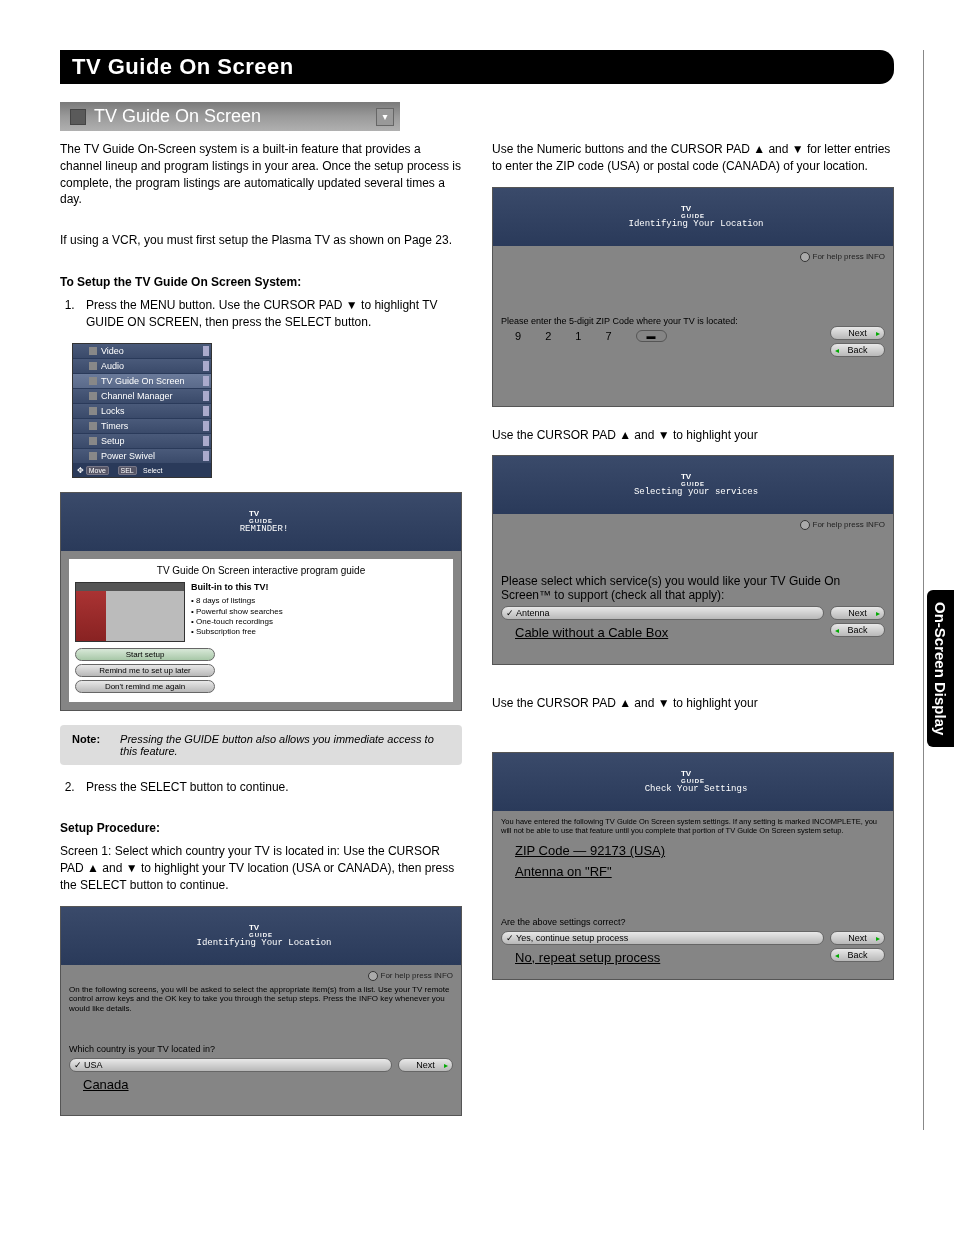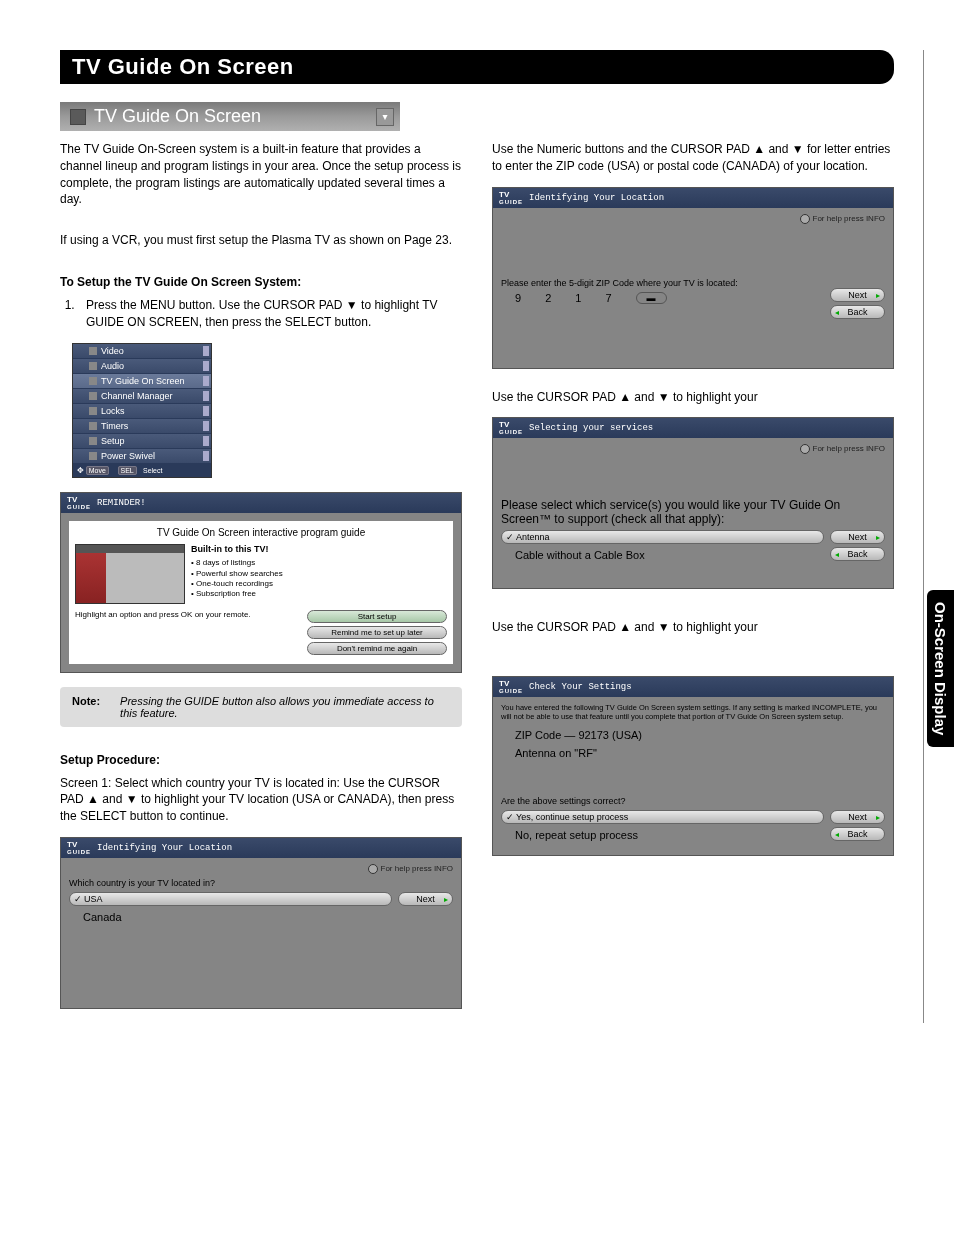--- a/index.html
+++ b/index.html
@@ -17,21 +17,21 @@
   ol li { margin-bottom:8px; line-height:1.4; padding-left:8px;}
   .menu-box { width:140px; border:1px solid #333; font-size:9px; color:#fff; margin:8px 0 14px 12px;}
   .menu-row { background: linear-gradient(to bottom,#4a5a7a,#3a4a6a); padding:2px 16px; border-bottom:1px solid #2a3a5a; display:flex; align-items:center; position:relative;}
   .menu-row.sel { background: linear-gradient(to bottom,#6a7a9a,#5a6a8a);}
   .menu-row::before{content:''; width:8px; height:8px; background:#888; margin-right:4px; display:inline-block;}
   .menu-row::after{content:''; width:6px; height:10px; background:#aac; position:absolute; right:2px; top:2px;}
   .menu-foot { background:#2a3a5a; padding:2px 4px; font-size:8px;}
   .menu-foot span{background:#556;border:1px solid #778;padding:0 2px;border-radius:2px;margin-left:2px;font-size:7px;}
   
   .tvg-box { border:1px solid #555; font-size:9px; margin:6px 0 14px 0; background:#858585;}
-  .tvg-top { background: linear-gradient(to bottom,#3a4a6a,#2a3a5a); color:#fff; padding:3px 6px; font-size:9px; display:flex; align-items:center;}
+  .tvg-top { background: linear-gradient(to bottom,#3a4a6a,#2a3a5a); color:#fff; padding:17px 6px; font-size:9px; display:flex; align-items:center;flex-direction:column;}
   .tvg-logo { font-weight:bold; font-size:8px; line-height:1; }
   .tvg-logo small{display:block; font-size:6px; letter-spacing:1px;}
   .tvg-top-title{margin-left:6px;font-family:Liberation Mono, monospace;}
   .tvg-body { background:#858585; color:#000; padding:6px 8px 10px 8px; min-height:100px; position:relative;}
   .tvg-help { text-align:right; font-size:8px; margin-bottom:4px; color:#222;}
   .tvg-help::before{content:''; display:inline-block; width:8px; height:8px; border:1px solid #333; border-radius:50%; margin-right:3px; vertical-align:middle; background:#aaa;}
   .pill-btn { background: linear-gradient(to bottom,#e8e8e8,#b8b8b8); border:1px solid #666; border-radius:10px; font-size:9px; padding:1px 10px; display:inline-block; min-width:50px; text-align:center;}
   .pill-btn.wide { display:block; width:100%; margin-bottom:3px; text-align:left; padding-left:14px; position:relative;}
   .pill-btn .arrow-r{position:absolute; right:4px; top:2px; font-size:8px; color:#0a0;}
   .pill-btn .arrow-l{position:absolute; left:4px; top:2px; font-size:8px; color:#0a0;}
@@ -50,21 +50,21 @@
   .reminder-foot .ltxt{flex:1; font-size:8px; text-align:left;}
   .reminder-foot .rbtns{width:140px;}
   .reminder-foot .pill-btn{display:block; width:100%; margin-bottom:3px; font-size:8px; text-align:center;}
   .reminder-foot .pill-btn.hl{background:linear-gradient(to bottom,#d8e8d8,#a8c8a8);}
 
   .note-box { background:#ddd; border-radius:4px; padding:8px 12px; margin:8px 0 14px 0; font-size:11px; font-style:italic; display:flex;}
   .note-box strong{font-style:normal; margin-right:20px;}
   
   .zip-row{display:flex; gap:24px; margin:4px 0 0 14px; font-size:11px; align-items:center;}
   .zip-row .slot{border:1px solid #555; border-radius:8px; padding:0 10px; font-size:9px;}
-  .list-indent{margin-left:14px; font-size:11px; line-height:1.6;}
+  .list-indent{margin-left:14px; font-size:13px; line-height:1.6;text-decoration:underline;}
   
   .side-tab { position:absolute; right:0; top:590px; background:#000; color:#fff; writing-mode:vertical-rl; padding:12px 5px; font-weight:bold; font-size:15px; border-radius:6px 0 0 6px;}
   .vr { position:absolute; right:30px; top:50px; bottom:40px; width:1px; background:#888;}
 </style>
 </head>
 <body>
 
 <div class="page">
   <div class="top-bar">TV Guide On Screen</div>
 
@@ -132,47 +132,50 @@
               </div>
               <div class="reminder-feat">
                 <strong>Built-in to this TV!</strong>
                 <div>• 8 days of listings</div>
                 <div>• Powerful show searches</div>
                 <div>• One-touch recordings</div>
                 <div>• Subscription free</div>
               </div>
             </div>
             <div class="reminder-foot">
-              <div class="ltxt">Highlight an option and press OK on your remote.</div>
               <div class="rbtns">
                 <div class="pill-btn hl">Start setup</div>
                 <div class="pill-btn">Remind me to set up later</div>
                 <div class="pill-btn">Don't remind me again</div>
               </div>
             </div>
           </div>
         </div>
       </div>
 
       <div class="note-box">
         <strong>Note:</strong>
         <span>Pressing the GUIDE button also allows you immediate access to this feature.</span>
       </div>
 
+      <ol start="2">
+        <li>Press the SELECT button to continue.</li>
+      </ol>
 
       <div class="bold-head">Setup Procedure:</div>
       <p style="margin-left:0;">Screen 1:  Select which country your TV is located in:  Use the CURSOR PAD ▲ and ▼ to highlight your TV location (USA or CANADA), then press the SELECT button to continue.</p>
 
       <div class="tvg-box">
         <div class="tvg-top">
             <div class="tvg-logo">TV<small>GUIDE</small></div>
             <span class="tvg-top-title">Identifying Your Location</span>
           </div>
         <div class="tvg-body" style="min-height:150px;">
           <div class="tvg-help">For help press INFO</div>
+          <div style="font-size:8px; line-height:1.2; margin-bottom:30px;">On the following screens, you will be asked to select the appropriate item(s) from a list. Use your TV remote control arrow keys and the OK key to take you through the setup steps. Press the INFO key whenever you would like details.</div>
           <div style="font-size:9px; margin-bottom:4px;">Which country is your TV located in?</div>
           <div style="display:flex; align-items:flex-start; gap:6px;">
             <div style="flex:1;">
               <div class="pill-btn wide"><span class="chk">✓</span><span>USA</span></div>
               <div class="list-indent">Canada</div>
             </div>
             <div class="pill-btn" style="position:relative; min-width:55px;"><span>Next</span><span class="arrow-r">▸</span></div>
           </div>
         </div>
       </div>

